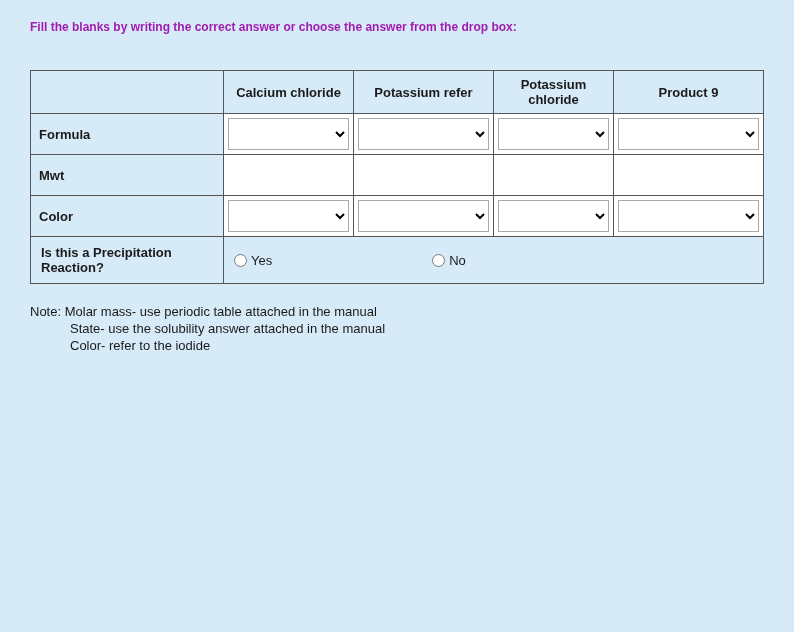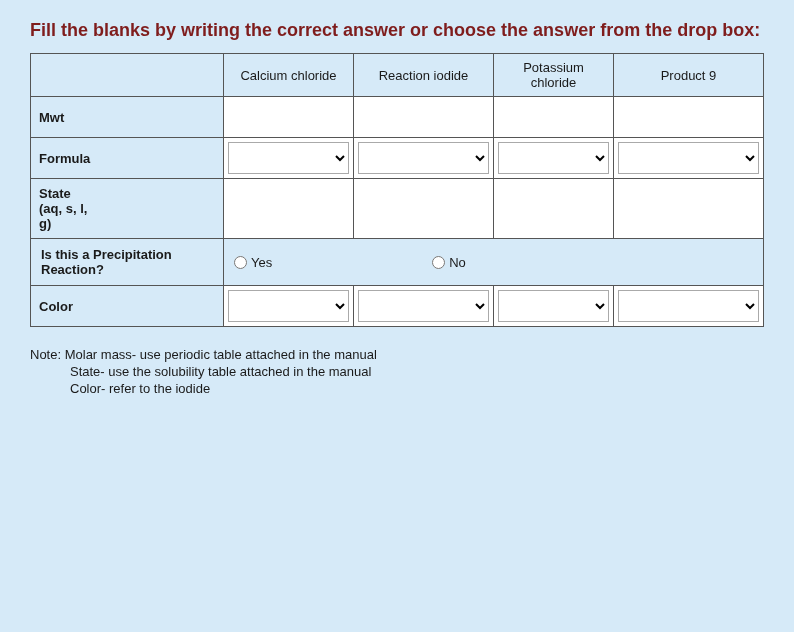--- a/index.html
+++ b/index.html
@@ -8,24 +8,24 @@
       background-color: #d6eaf8;
       font-family: Arial, sans-serif;
       font-size: 13px;
       color: #1a1a1a;
       width: 794px;
       min-height: 632px;
       padding: 20px 30px;
     }
 
     .instruction {
-      font-size: 18px;
+      font-size: 12px;
       font-weight: bold;
-      margin-bottom: 12px;
-      color: #7f1d1d;
+      margin-bottom: 36px;
+      color: #a21caf;
     }
 
     .table-wrapper {
       background-color: #d6eaf8;
       margin-bottom: 20px;
     }
 
     table {
       border-collapse: collapse;
       width: 100%;
@@ -34,21 +34,21 @@
 
     table th, table td {
       border: 1px solid #555;
       padding: 6px 8px;
       text-align: center;
       vertical-align: middle;
     }
 
     table th {
       background-color: #d6eaf8;
-      font-weight: normal;
+      font-weight: bold;
       font-size: 13px;
     }
 
     table td {
       background-color: #d6eaf8;
     }
 
     .row-label {
       text-align: left;
       font-weight: bold;
@@ -132,123 +132,108 @@
 <body>
 
 <p class="instruction">Fill the blanks by writing the correct answer or choose the answer from the drop box:</p>
 
 <div class="table-wrapper">
   <table>
     <thead>
       <tr class="header-row">
         <th class="row-label"></th>
         <th class="col-calcium">Calcium chloride</th>
-        <th class="col-potassium-iodide">Reaction iodide</th>
+        <th class="col-potassium-iodide">Potassium refer</th>
         <th class="col-potassium-chloride">Potassium<br>chloride</th>
         <th class="col-product2">Product 9</th>
       </tr>
     </thead>
     <tbody>
 
       <tr>
+        <td class="row-label">Formula</td>
+        <td class="input-cell">
+          <select class="select-box">
+            <option value=""></option>
+          </select>
+        </td>
+        <td class="input-cell">
+          <select class="select-box">
+            <option value=""></option>
+          </select>
+        </td>
+        <td class="input-cell">
+          <select class="select-box">
+            <option value=""></option>
+          </select>
+        </td>
+        <td class="input-cell">
+          <select class="select-box">
+            <option value=""></option>
+          </select>
+        </td>
+      </tr>
+
+      <tr>
         <td class="row-label">Mwt</td>
         <td class="input-cell">
           <input type="text" class="input-box" style="">
         </td>
         <td class="input-cell">
           <input type="text" class="input-box" style="">
         </td>
         <td class="input-cell">
           <input type="text" class="input-box" style="">
         </td>
         <td class="input-cell">
           <input type="text" class="input-box" style="">
         </td>
       </tr>
 
-      <tr>
-        <td class="row-label">Formula</td>
-        <td class="input-cell">
-          <select class="select-box">
-            <option value=""></option>
-          </select>
-        </td>
-        <td class="input-cell">
-          <select class="select-box">
-            <option value=""></option>
-          </select>
-        </td>
-        <td class="input-cell">
-          <select class="select-box">
-            <option value=""></option>
-          </select>
-        </td>
-        <td class="input-cell">
-          <select class="select-box">
-            <option value=""></option>
-          </select>
-        </td>
-      </tr>
-
-      <tr>
-        <td class="row-label">State<br>(aq, s, l,<br>g)</td>
-        <td class="input-cell tall-cell">
-          <input type="text" class="input-box" style="height: 50px;">
-        </td>
-        <td class="input-cell tall-cell">
-          <input type="text" class="input-box" style="height: 50px;">
-        </td>
-        <td class="input-cell tall-cell">
-          <input type="text" class="input-box" style="height: 50px;">
-        </td>
-        <td class="input-cell tall-cell">
-          <input type="text" class="input-box" style="height: 50px;">
+
+      <tr>
+        <td class="row-label">Color</td>
+        <td class="input-cell">
+          <select class="select-box">
+            <option value=""></option>
+          </select>
+        </td>
+        <td class="input-cell">
+          <select class="select-box">
+            <option value=""></option>
+          </select>
+        </td>
+        <td class="input-cell">
+          <select class="select-box">
+            <option value=""></option>
+          </select>
+        </td>
+        <td class="input-cell">
+          <select class="select-box">
+            <option value=""></option>
+          </select>
         </td>
       </tr>
 
       <tr>
         <td class="row-label precipitation-cell">Is this a Precipitation<br>Reaction?</td>
         <td colspan="4" class="precipitation-cell">
           <div class="radio-group">
             <label class="radio-label">
               <input type="radio" name="precipitation" value="yes" style="">
               <span>Yes</span>
             </label>
             <label class="radio-label" style="margin-left: 120px;">
               <input type="radio" name="precipitation" value="no" style="">
               <span>No</span>
             </label>
           </div>
         </td>
       </tr>
-
-      <tr>
-        <td class="row-label">Color</td>
-        <td class="input-cell">
-          <select class="select-box">
-            <option value=""></option>
-          </select>
-        </td>
-        <td class="input-cell">
-          <select class="select-box">
-            <option value=""></option>
-          </select>
-        </td>
-        <td class="input-cell">
-          <select class="select-box">
-            <option value=""></option>
-          </select>
-        </td>
-        <td class="input-cell">
-          <select class="select-box">
-            <option value=""></option>
-          </select>
-        </td>
-      </tr>
     </tbody>
   </table>
 </div>
 
 <div class="note-section">
   <p>Note: Molar mass- use periodic table attached in the manual</p>
-  <p class="note-indent">State- use the solubility table attached in the manual</p>
+  <p class="note-indent">State- use the solubility answer attached in the manual</p>
   <p class="note-indent">Color- refer to the iodide</p>
 </div>
 
 </body></html>

